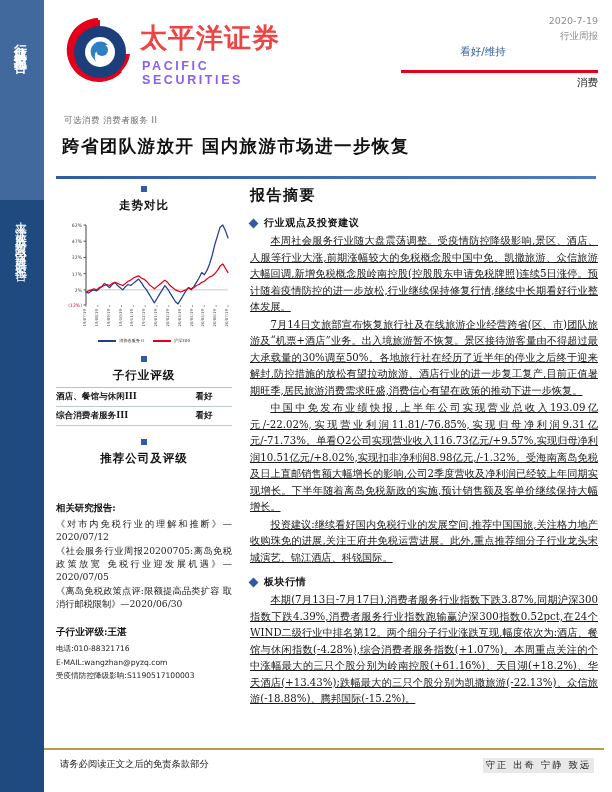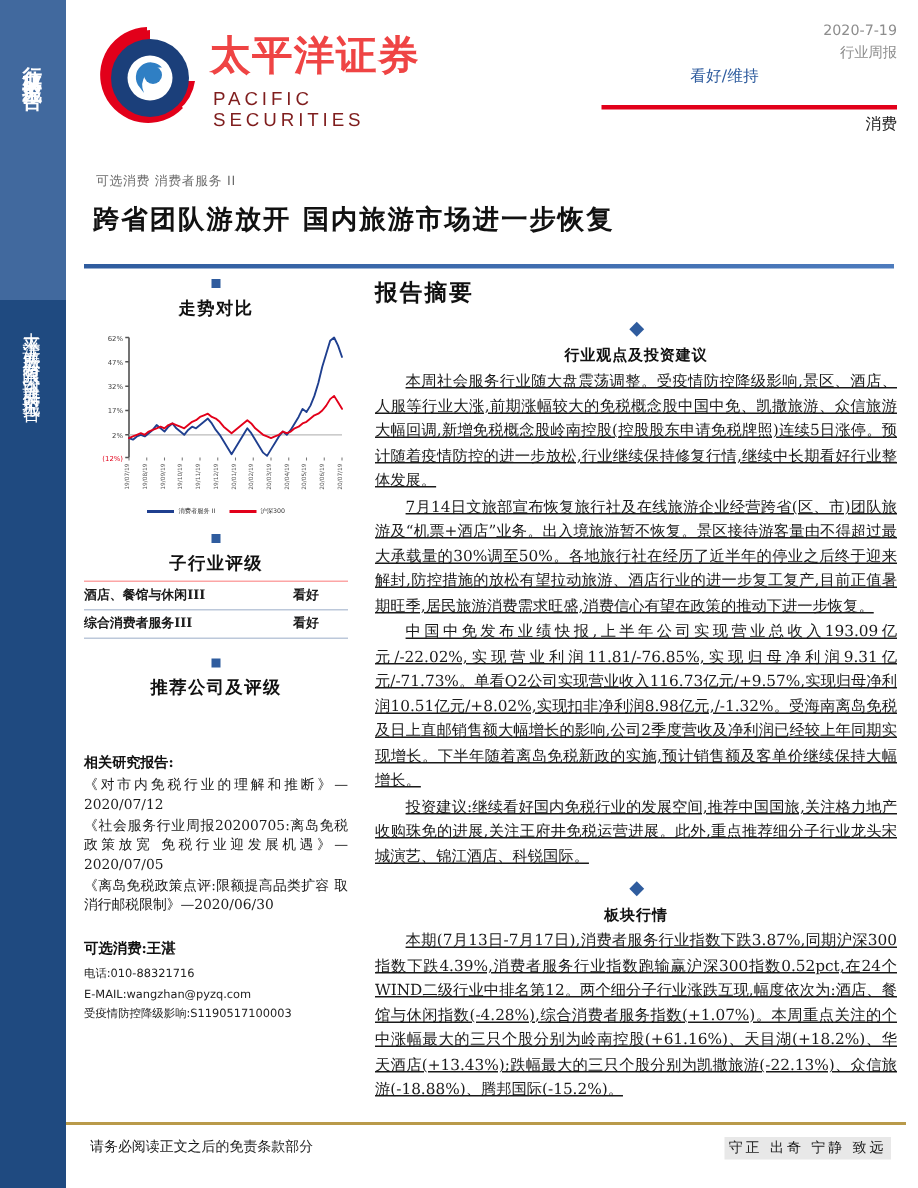--- a/index.html
+++ b/index.html
@@ -22,21 +22,21 @@
   }
   .vtext.t1{left:11px;top:34px;font-size:13px;font-weight:bold;}
   .vtext.t2{left:12px;top:212px;font-size:12px;}
 
   
   .logo-wrap{position:absolute;left:62px;top:12px;width:230px;height:78px;}
   .logo-mark{position:absolute;left:0;top:2px;width:72px;height:70px;}
   .logo-cn{position:absolute;left:78px;top:12px;font-family:"DejaVu Sans",sans-serif;
     font-size:27px;font-weight:bold;color:#ef4444;letter-spacing:1px;line-height:1;}
   .logo-en{position:absolute;left:80px;top:47px;font-family:"Liberation Sans",sans-serif;
-    font-size:12.5px;font-weight:normal;color:#7f1d1d;letter-spacing:2.6px;}
+    font-size:12.5px;font-weight:bold;color:#8b5cf6;letter-spacing:2.6px;}
 
   .hdr-right{position:absolute;right:14px;top:14px;width:230px;text-align:right;}
   .hdr-right div{font-family:"DejaVu Sans",sans-serif;line-height:1.55;}
   .hr-date{font-size:9.5px;color:#8d8d8d;}
   .hr-type{font-size:9.5px;color:#8d8d8d;}
   .hr-rate{font-size:10.5px;color:#2f5c9e;text-align:center;}
   .hr-bar{position:absolute;right:14px;top:70px;width:197px;height:3px;background:#e2001a;}
   .hr-sector{position:absolute;right:14px;top:76px;width:230px;text-align:right;
     font-family:"DejaVu Sans",sans-serif;font-size:10.5px;color:#222;}
 
@@ -74,21 +74,21 @@
   .rel-head{font-family:"DejaVu Serif",serif;font-size:9.4px;font-weight:bold;color:#111;margin-bottom:2px;}
   .rel-item{font-family:"DejaVu Serif",serif;font-size:9.2px;color:#1a1a1a;line-height:1.45;
     text-align:justify;}
   .ana-head{font-family:"DejaVu Serif",serif;font-size:9.6px;font-weight:bold;color:#111;margin-bottom:3px;}
   .ana-line{font-family:"DejaVu Sans",sans-serif;font-size:7.6px;color:#222;line-height:1.75;}
 
   
   .rcol{position:absolute;left:250px;top:186px;width:348px;}
   .rpt-title{font-family:"DejaVu Serif",serif;font-size:15px;font-weight:bold;color:#111;
     letter-spacing:1.5px;margin-bottom:11px;}
-  .bullet-head{display:flex;align-items:center;gap:7px;margin:9px 0 3px 0;flex-direction:column;}
+  .bullet-head{display:flex;align-items:center;gap:7px;margin:9px 0 3px 0;}
   .diamond{width:7px;height:7px;background:#2f5c9e;transform:rotate(45deg);flex:0 0 auto;}
   .bullet-txt{font-family:"DejaVu Serif",serif;font-size:10px;font-weight:bold;color:#111;letter-spacing:.6px;}
   .para{font-family:"DejaVu Serif",serif;font-size:10.2px;color:#1a1a1a;line-height:1.62;
     text-align:justify;text-indent:2em;margin:0 0 1px 0;text-decoration:underline;}
 
   
   .foot-rule{position:absolute;left:44px;top:748px;width:560px;height:1.5px;background:#b99a4a;}
   .foot-l{position:absolute;left:60px;top:758px;font-family:"DejaVu Serif",serif;
     font-size:9.3px;color:#1a1a1a;}
   .foot-r{position:absolute;right:18px;top:758px;font-family:"DejaVu Serif",serif;
@@ -226,21 +226,21 @@
 
   <div style="height:32px"></div>
 
   <div class="rel-head">相关研究报告:</div>
   <div class="rel-item">《对市内免税行业的理解和推断》—2020/07/12</div>
   <div class="rel-item">《社会服务行业周报20200705:离岛免税政策放宽 免税行业迎发展机遇》—2020/07/05</div>
   <div class="rel-item">《离岛免税政策点评:限额提高品类扩容 取消行邮税限制》—2020/06/30</div>
 
   <div style="height:16px"></div>
 
-  <div class="ana-head">可选消费:王湛</div>
+  <div class="ana-head">子行业评级:王湛</div>
   <div class="ana-line">电话:010-88321716</div>
   <div class="ana-line">E-MAIL:wangzhan@pyzq.com</div>
   <div class="ana-line">受疫情防控降级影响:S1190517100003</div>
 </div>
 
 <div class="rcol">
   <div class="rpt-title">报告摘要</div>
 
   <div class="bullet-head">
     <span class="diamond"></span>

